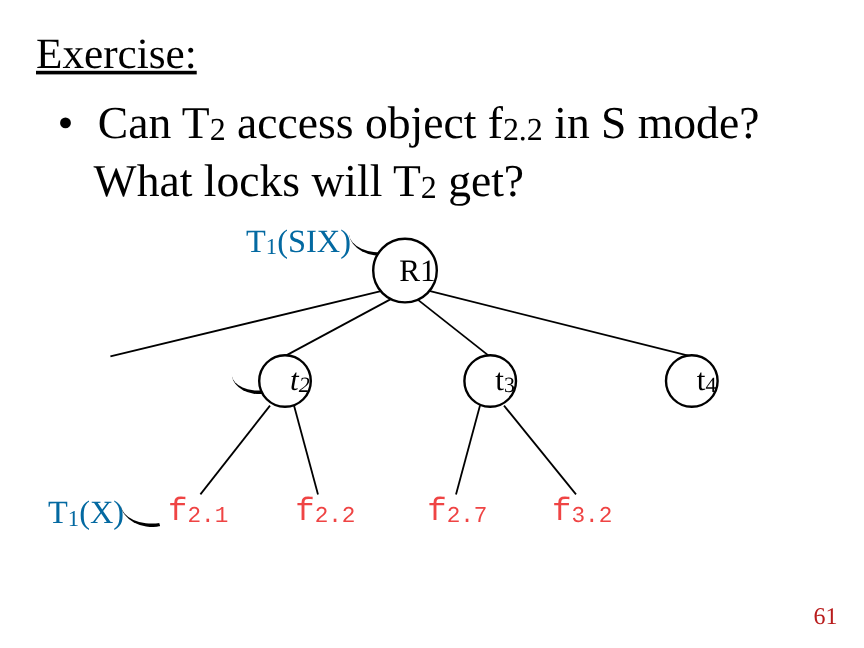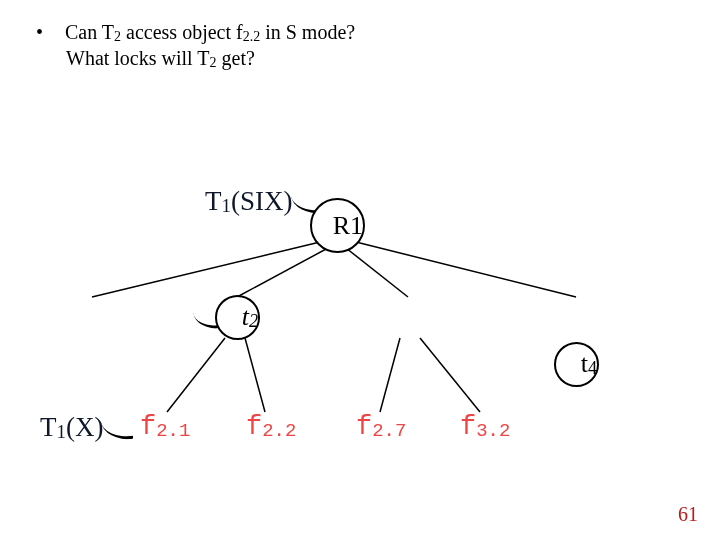--- a/index.html
+++ b/index.html
@@ -17,23 +17,23 @@
     height: 540px;
     box-sizing: border-box;
     padding: 20px 30px;
   }
   .title {
     font-size: 36px;
     text-decoration: underline;
     margin: 4px 0 14px 0;
   }
   .bullet {
-    font-size: 20px;
+    font-size: 38px;
     line-height: 1.25;
-    margin-left: 6px;
+    margin-left: 18px;
   }
   .bullet .dot {
     display: inline-block;
     width: 24px;
   }
   .bullet .l2 {
     margin-left: 30px;
   }
   sub {
     font-size: 70%;
@@ -55,21 +55,21 @@
     font-size: 26px;
     line-height: 1;
     display: flex;
     align-items: center;
     justify-content: flex-end;
     box-sizing: border-box;
   }
   .label {
     position: absolute;
     font-size: 27px;
-    color: #0f172a; 
+    color: #0369a1; 
   }
   .leaf {
     position: absolute;
     font-size: 27px;
     color: #ef4444;
     font-family: Liberation Mono, monospace;
   }
   .tick {
     position: absolute;
     width: 30px;
@@ -92,20 +92,21 @@
     left: 0; top: 0;
     width: 660px; height: 330px;
     overflow: visible;
   }
 </style>
 </head>
 <body>
 
 <div class="slide">
 
+  <div class="title">Exercise:</div>
 
   <div class="bullet">
     <span class="dot">•</span>
     <span>Can T</span><sub>2</sub><span> access object f</span><sub>2.2</sub><span> in S mode?</span>
     <br>
     <span class="l2">What locks will T</span><sub>2</sub><span> get?</span>
   </div>
 
   <div class="diagram">
 
@@ -135,21 +136,24 @@
     </div>
     <div class="tick" style="left:72px; top:238px; width:30px;"></div>
 
     <div class="node" style="left:280px; top:18px; width:55px; height:55px;">
       <span>R1</span>
     </div>
 
     <div class="node" style="left:185px; top:115px; width:45px; height:45px;font-style:italic;">
       <span><span>t</span><sub>2</sub></span>
     </div>
-    <div class="node" style="left:524px; top:115px; width:45px; height:45px;margin-top:47px;">
+    <div class="node" style="left:356px; top:115px; width:45px; height:45px;">
+      <span><span>t</span><sub>3</sub></span>
+    </div>
+    <div class="node" style="left:524px; top:115px; width:45px; height:45px;">
       <span><span>t</span><sub>4</sub></span>
     </div>
 
     <div class="leaf" style="left:110px; top:232px;">
       <span>f</span><sub>2.1</sub>
     </div>
     <div class="leaf" style="left:216px; top:232px;">
       <span>f</span><sub>2.2</sub>
     </div>
     <div class="leaf" style="left:326px; top:232px;">

